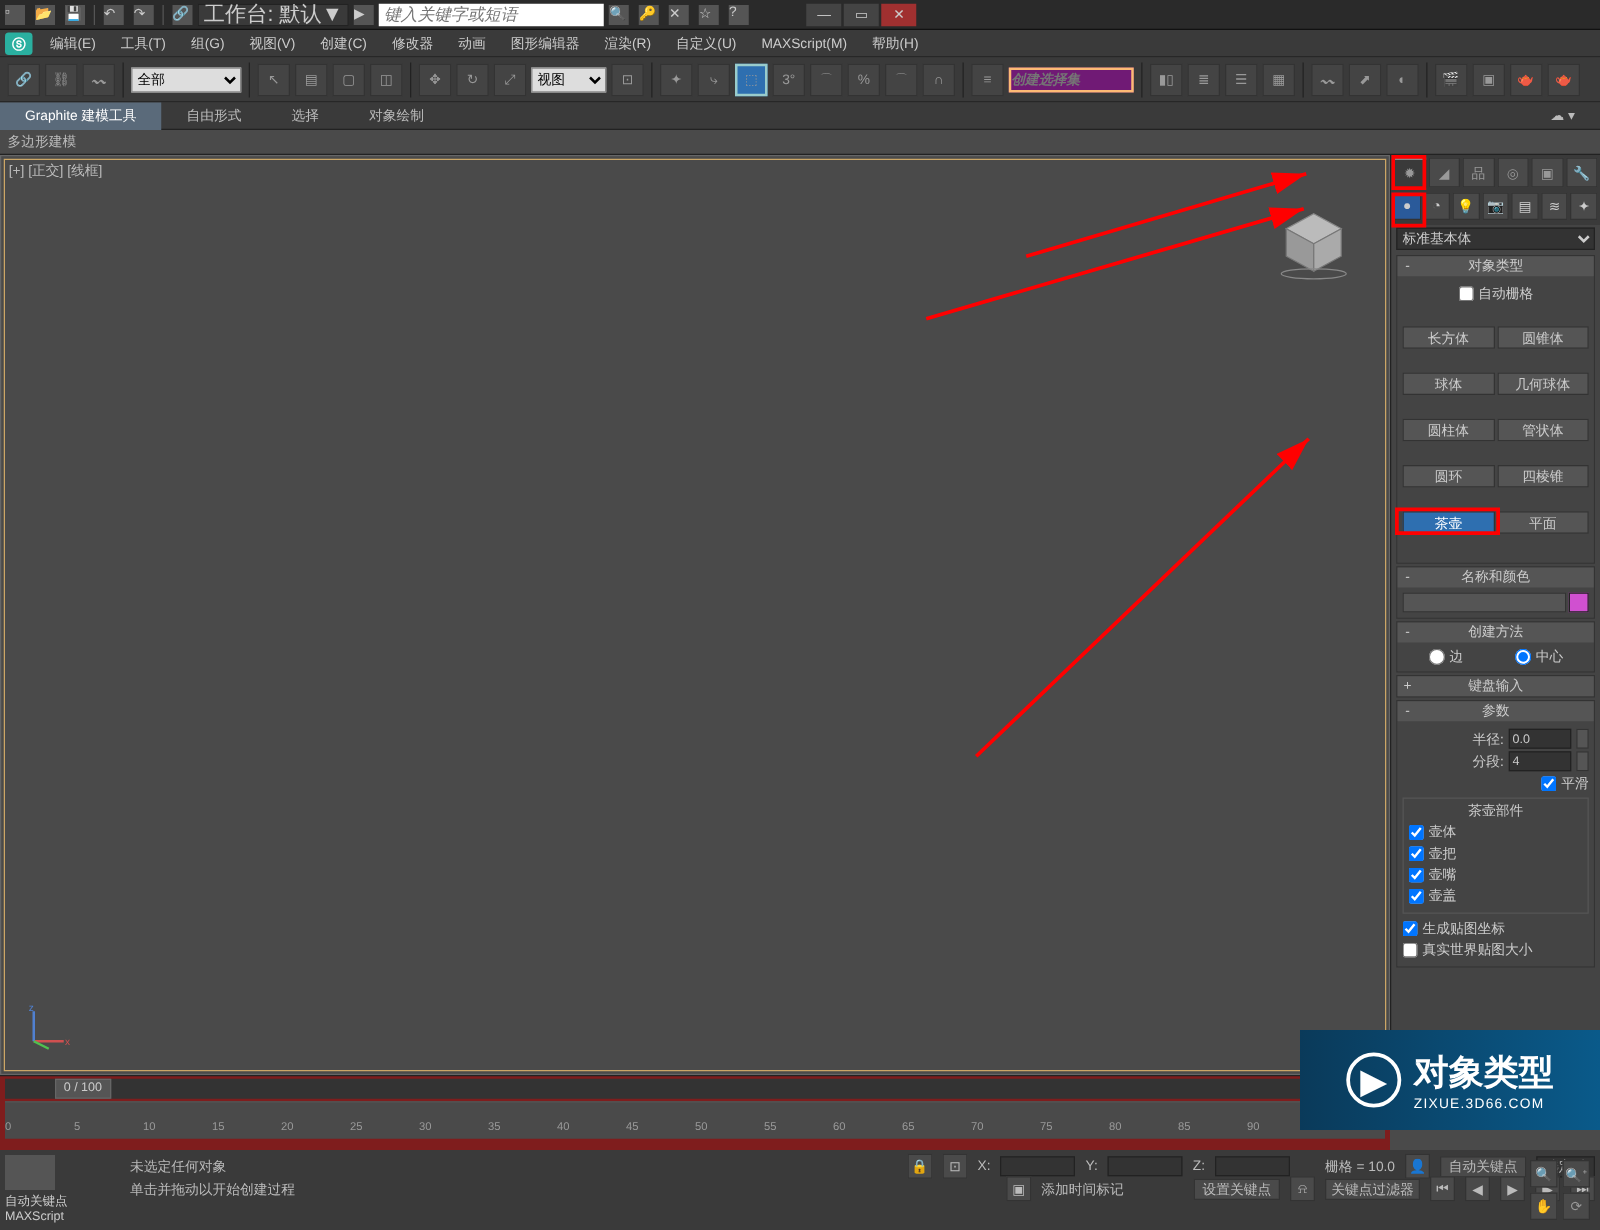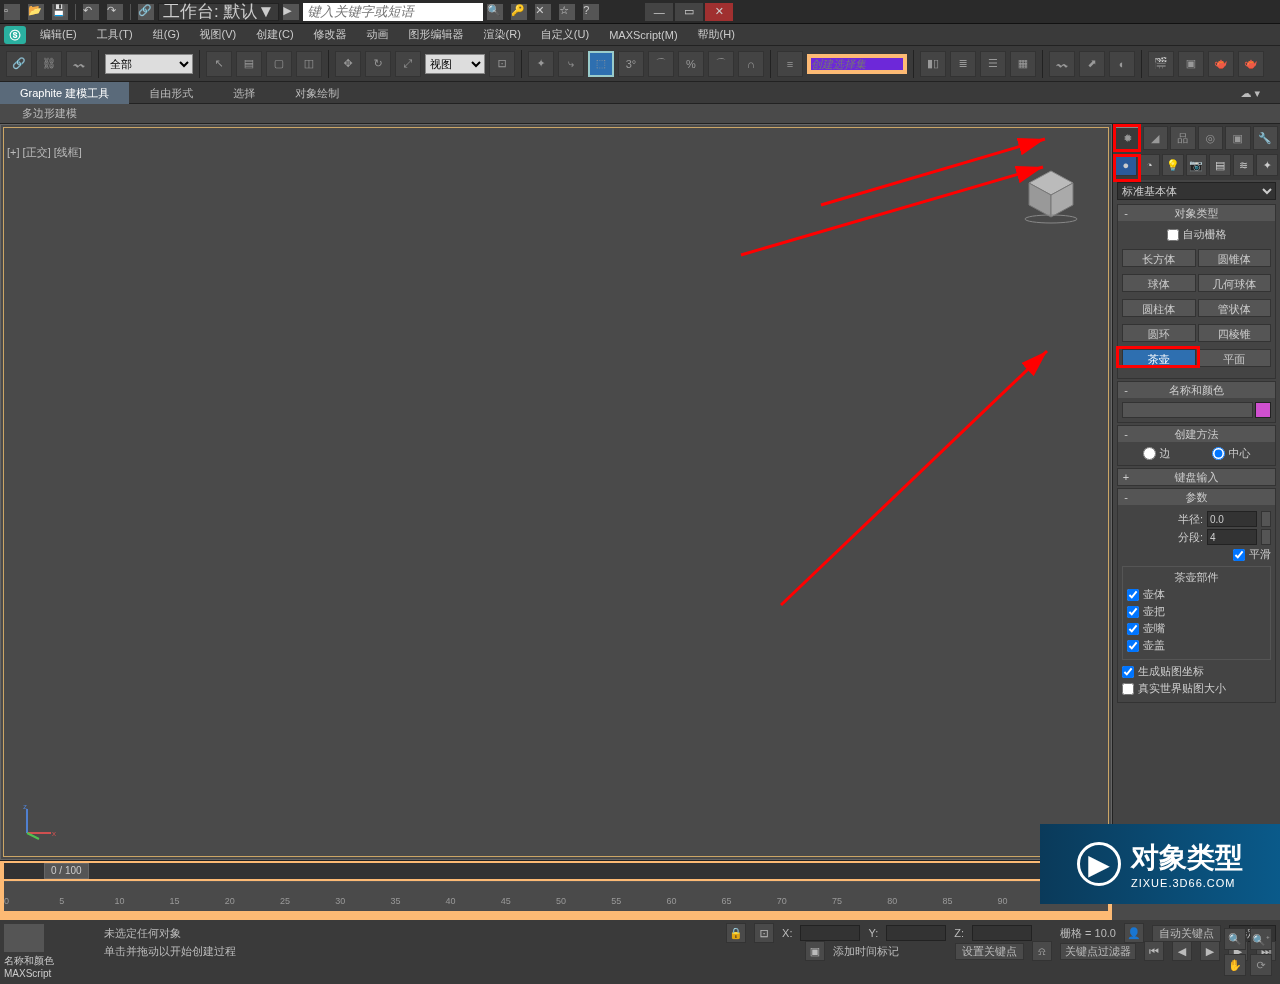--- a/index.html
+++ b/index.html
@@ -15,57 +15,57 @@
 .titlebar .winbtn { width:28px; height:18px; background:#444; margin-left:2px; display:flex; align-items:center; justify-content:center; color:#ccc; }
 .titlebar .winbtn.close { background:#a03030; }
 .menubar { height:22px; background:#3a3a3a; display:flex; align-items:center; padding-left:30px; gap:0; border-bottom:1px solid #222; }
 .menubar .logo { position:absolute; left:4px; top:26px; width:22px; height:18px; background:#2ab0a0; border-radius:3px; display:flex; align-items:center; justify-content:center; color:#fff; font-weight:bold; }
 .menubar .mitem { padding:0 10px; color:#ccc; cursor:default; }
 .toolbar { height:36px; background:#3a3a3a; display:flex; align-items:center; gap:4px; padding:0 6px; border-bottom:1px solid #222; }
 .toolbar .tico { width:26px; height:26px; background:#444; border:1px solid #333; display:flex; align-items:center; justify-content:center; color:#999; }
 .toolbar .tico.sel { background:#2e6fb0; border:2px solid #9cc; }
 .toolbar .tsep { width:1px; height:28px; background:#222; margin:0 2px; }
 .toolbar select, .toolbar .dropdown { background:#ddd; color:#000; height:20px; font-size:11px; border:1px solid #888; }
-.toolbar .dropdown.dark { background:#6d28d9; color:#ccc; border:4px solid #fdba74; }
+.toolbar .dropdown.dark { background:#701a75; color:#ccc; border:2px solid #fdba74;font-weight:bold; }
 .ribbon { height:22px; background:#3a3a3a; display:flex; align-items:center; border-bottom:1px solid #222; }
 .ribbon .rtab { padding:0 20px; height:22px; line-height:22px; color:#bbb; }
 .ribbon .rtab.active { background:#5a6a7a; color:#fff; }
-.ribbon2 { height:20px; background:#4a4a4a; display:flex; align-items:center; padding-left:22px; color:#bbb; border-bottom:1px solid #222; }
+.ribbon2 { height:20px; background:#4a4a4a; display:flex; align-items:center; padding-left:6px; color:#bbb; border-bottom:1px solid #222; }
 .viewport { position:absolute; top:124px; left:0; right:168px; bottom:124px; background:#4a4a4a; border:1px solid #666; }
-.viewport .vp-label { position:absolute; top:20px; left:6px; color:#bbb; font-size:11px; }
+.viewport .vp-label { position:absolute; top:4px; left:6px; color:#bbb; font-size:11px; }
 .viewport .vp-border { position:absolute; inset:2px; border:1px solid #cca666; pointer-events:none; }
 .viewport .arrow { position:absolute; pointer-events:none; }
 .viewport .cube { position:absolute; top:40px; right:30px; width:60px; height:60px; }
 .viewport .origin { position:absolute; bottom:18px; left:18px; }
 .cmdpanel { position:absolute; top:124px; right:0; width:168px; bottom:124px; background:#444; border-left:1px solid #222; overflow:hidden; }
 .cmdpanel .tabrow { display:flex; height:28px; background:#3a3a3a; gap:2px; padding:2px; }
 .cmdpanel .tab { flex:1; background:#4a4a4a; display:flex; align-items:center; justify-content:center; color:#999; border:1px solid #333; }
 .cmdpanel .tab.active { background:#3a3a3a; border-top:2px solid #888; }
 .cmdpanel .subrow { display:flex; height:28px; background:#3a3a3a; gap:2px; padding:2px; }
 .cmdpanel .sub { width:24px; height:22px; background:#4a4a4a; border:1px solid #333; display:flex; align-items:center; justify-content:center; }
 .cmdpanel .sub.active { background:#2a5a9a; }
 .cmdpanel .drop { margin:2px 4px; background:#333; color:#ccc; height:18px; border:1px solid #222; width:calc(100% - 8px); font-size:11px; }
 .rollup { margin:2px 4px; border:1px solid #333; }
 .rollup .head { background:#555; color:#ccc; text-align:center; height:16px; line-height:16px; position:relative; font-size:11px; }
 .rollup .head .toggle { position:absolute; left:2px; top:0; width:12px; color:#ccc; }
 .rollup .body { background:#444; padding:4px; }
-.btnrow { display:flex; gap:2px; margin:7px 0; }
+.btnrow { display:flex; gap:2px; margin:19px 0; }
 .pbtn { flex:1; background:#555; color:#ccc; text-align:center; height:18px; line-height:18px; border:1px solid #333; font-size:11px; }
 .pbtn.active { background:#2e6fb0; color:#fff; }
 .inputrow { display:flex; align-items:center; justify-content:flex-end; gap:4px; margin:2px 0; font-size:11px; }
 .inputrow .spin { width:50px; height:16px; background:#333; border:1px solid #222; color:#ccc; font-size:10px; padding:0 2px; }
 .inputrow .spinbtn { width:10px; height:16px; background:#555; border:1px solid #333; display:flex; flex-direction:column; }
 .chk { display:flex; align-items:center; gap:4px; margin:2px 0; font-size:11px; }
 .chk input { width:12px; height:12px; }
 .fieldset { border:1px solid #555; padding:4px; margin:4px 0; }
 .fieldset .legend { font-size:11px; text-align:center; margin-top:-10px; background:#444; display:inline-block; padding:0 4px; }
 .radio { display:flex; align-items:center; gap:4px; font-size:11px; }
 .colorswatch { width:16px; height:16px; background:#d050d0; border:1px solid #222; }
 .nameinput { flex:1; height:16px; background:#555; border:1px solid #333; }
-.timeline { position:absolute; bottom:64px; left:0; right:168px; height:60px; background:#fdba74; border-top:1px solid #222; }
+.timeline { position:absolute; bottom:64px; left:0; right:168px; height:60px; background:#7f1d1d; border-top:1px solid #222; }
 .timeline .slider { height:16px; background:#333; position:relative; margin:2px 4px; }
 .timeline .knob { position:absolute; left:40px; top:0; height:16px; padding:0 6px; background:#555; color:#ccc; border:1px solid #666; font-size:10px; line-height:14px; }
 .timeline .ruler { height:30px; background:#4a4a4a; position:relative; margin:0 4px; border-top:1px solid #555; }
 .timeline .tick { position:absolute; top:14px; font-size:9px; color:#999; }
 .statusbar { position:absolute; bottom:0; left:0; right:0; height:64px; background:#3a3a3a; display:flex; }
 .statusbar .left { width:100px; padding:4px; }
 .statusbar .left .maxico { width:40px; height:28px; background:#555; margin-bottom:2px; }
 .statusbar .left .welcome { font-size:10px; color:#ccc; }
 .statusbar .mid { flex:1; padding:4px; }
 .statusbar .mid .line { height:18px; display:flex; align-items:center; gap:8px; font-size:11px; color:#bbb; }
@@ -365,21 +365,21 @@
       <span class="tick" style="left: 85%;">85</span>
       <span class="tick" style="left: 90%;">90</span>
       <span class="tick" style="left: 95%;">95</span>
       <span class="tick" style="left: 100%;">100</span>
     </div>
 </div>
 
 <div class="statusbar">
   <div class="left">
     <div class="maxico"></div>
-    <div class="welcome">名称和颜色  MAXScript</div>
+    <div class="welcome">自动关键点  MAXScript</div>
   </div>
   <div class="mid">
     <div class="line">
       <span>未选定任何对象</span>
       <div style="flex:1"></div>
       <div class="sbtn">🔒</div>
       <div class="sbtn">⊡</div>
       <span>X:</span>
         <span class="coord"></span>
       <span>Y:</span>

